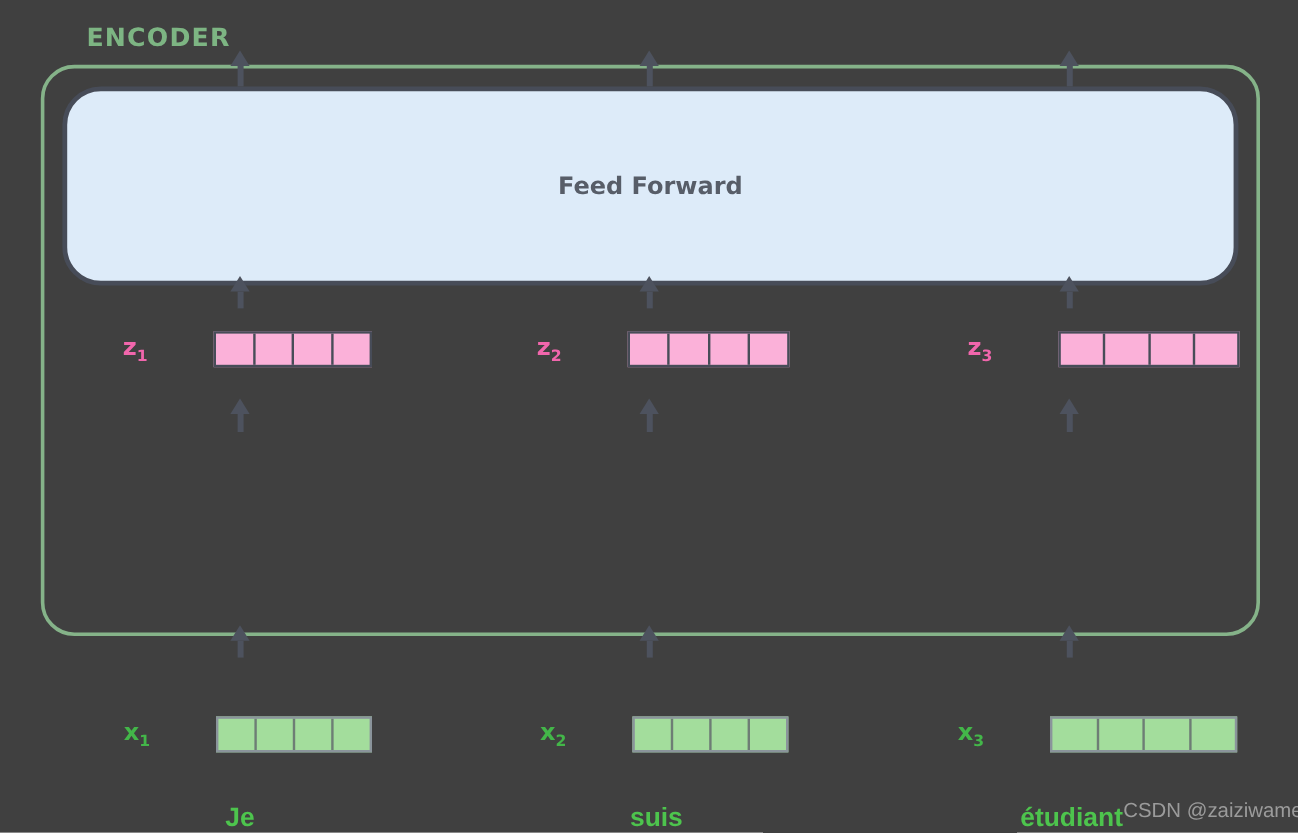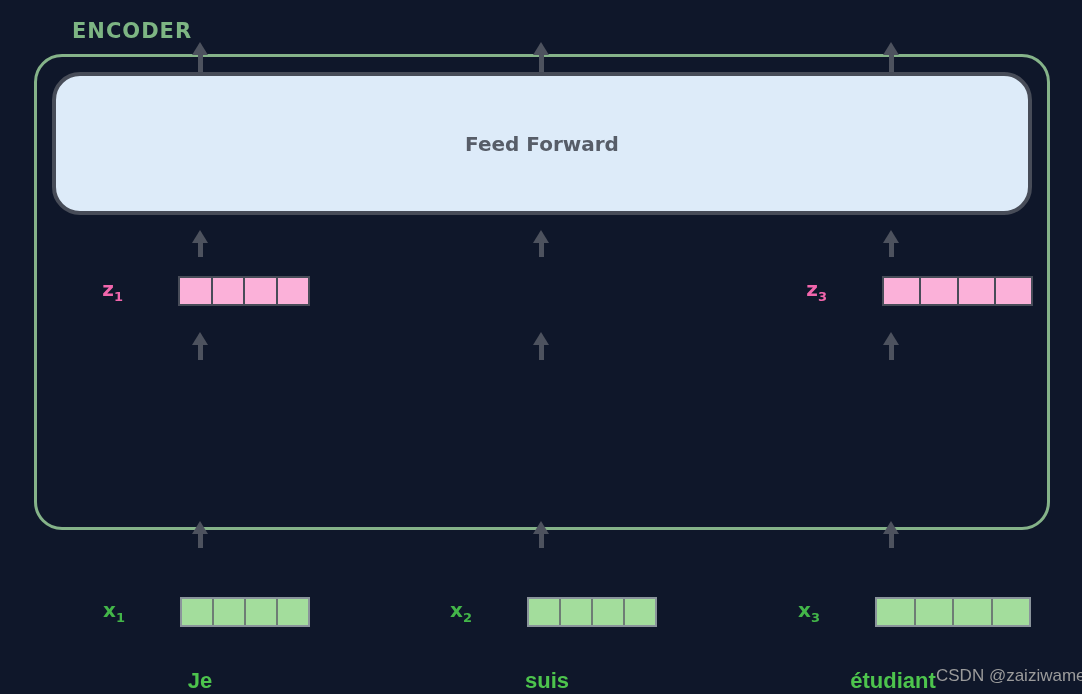--- a/index.html
+++ b/index.html
@@ -4,38 +4,38 @@
 <style>
   :root{
     --encoder-border:#85b389; --encoder-label:#7db583; --dark:#4d525e;
     --ff-fill:#ddebf9; --sa-fill:#fdeede; --block-text:#575d68;
     --z-fill:#fbb1d9; --z-border:#474c58; --z-label:#f166ac;
     --x-fill:#a3dd9c; --x-border:#8a949b; --x-sep:#6e7d75; --x-label:#43b649;
     --token-green:#4dc44d; --watermark:#9b9b9b;
   }
   html,body{margin:0;padding:0;background:#fff;}
   .canvas{
-    position:relative;width:1082px;height:694px;background:#0f172a;overflow:hidden;
+    position:relative;width:1082px;height:694px;background:#404040;overflow:hidden;
     font-family:"DejaVu Sans","Liberation Sans",sans-serif;
   }
   .encoder-label{
     position:absolute;left:72px;top:19px;font-size:21px;font-weight:600;
     letter-spacing:1px;color:var(--encoder-label);
   }
   .encoder-box{
     position:absolute;left:34px;top:54px;width:1016px;height:476px;
     border:3px solid var(--encoder-border);border-radius:28px;box-sizing:border-box;
   }
   .block{
     position:absolute;left:52px;width:980px;box-sizing:border-box;
     border:4px solid var(--z-border);border-radius:28px;
     display:flex;align-items:center;justify-content:center;
     font-size:20px;font-weight:600;color:var(--block-text);
   }
-  .block.ff{top:72px;height:143px;background:var(--ff-fill);}
+  .block.ff{top:72px;height:166px;background:var(--ff-fill);border-radius:32px;}
   .block.sa{top:360px;height:146px;background:var(--sa-fill);}
   .arrow{
     position:absolute;width:16px;transform:translateX(-50%);
     display:flex;flex-direction:column;align-items:center;
   }
   .arrow .head{
     width:0;height:0;flex:0 0 13px;
     border-left:8px solid transparent;border-right:8px solid transparent;
     border-bottom:13px solid var(--dark);
   }
@@ -134,20 +134,29 @@
 
   <div class="vec z" style="left:131px;top:276px;width:132px">
     <div class="vec-label"><span>z</span><sub>1</sub></div>
     <div class="cells">
         <div class="cell"></div>
         <div class="cell"></div>
         <div class="cell"></div>
         <div class="cell"></div>
       </div>
   </div>
+  <div class="vec z" style="left:476px;top:276px;width:135px">
+    <div class="vec-label"><span>z</span><sub>2</sub></div>
+    <div class="cells">
+        <div class="cell"></div>
+        <div class="cell"></div>
+        <div class="cell"></div>
+        <div class="cell"></div>
+      </div>
+  </div>
   <div class="vec z" style="left:835px;top:276px;width:151px">
     <div class="vec-label"><span>z</span><sub>3</sub></div>
     <div class="cells">
         <div class="cell"></div>
         <div class="cell"></div>
         <div class="cell"></div>
         <div class="cell"></div>
       </div>
   </div>
 

